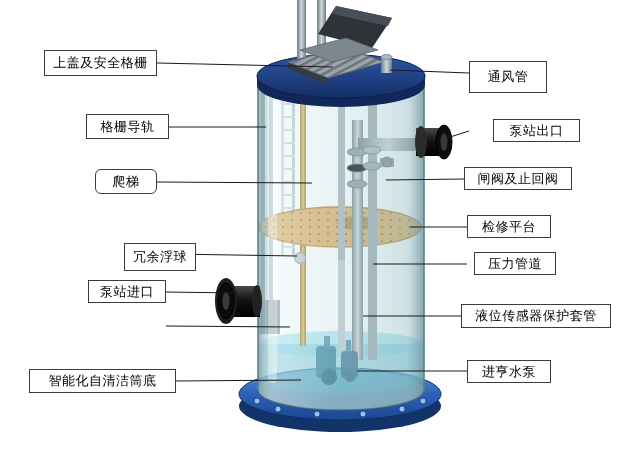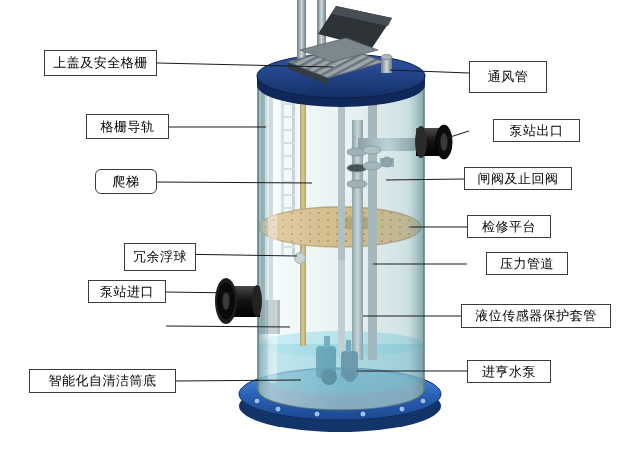--- a/index.html
+++ b/index.html
@@ -229,17 +229,17 @@
   <div class="callout" style="left:74px;top:114px;width:83px;height:25px;margin-left:12px;">格栅导轨</div>
   <div class="callout" style="left:95px;top:169px;width:62px;height:25px;border-radius:6px;">爬梯</div>
   <div class="callout" style="left:92px;top:243px;width:72px;height:28px;margin-left:32px;">冗余浮球</div>
   <div class="callout" style="left:88px;top:280px;width:78px;height:23px;">泵站进口</div>
   <div class="callout" style="left:29px;top:369px;width:147px;height:24px;">智能化自清洁筒底</div>
 
   <div class="callout" style="left:469px;top:61px;width:78px;height:32px;">通风管</div>
   <div class="callout" style="left:469px;top:119px;width:87px;height:23px;margin-left:24px;">泵站出口</div>
   <div class="callout" style="left:464px;top:167px;width:108px;height:23px;">闸阀及止回阀</div>
   <div class="callout" style="left:467px;top:215px;width:84px;height:23px;">检修平台</div>
-  <div class="callout" style="left:486px;top:252px;width:82px;height:23px;">压力管道</div>
+  <div class="callout" style="left:474px;top:252px;width:82px;height:23px;">压力管道</div>
   <div class="callout" style="left:461px;top:304px;width:150px;height:24px;">液位传感器保护套管</div>
   <div class="callout" style="left:467px;top:360px;width:84px;height:23px;">进亨水泵</div>
 
 </div>
 
 </body></html>

